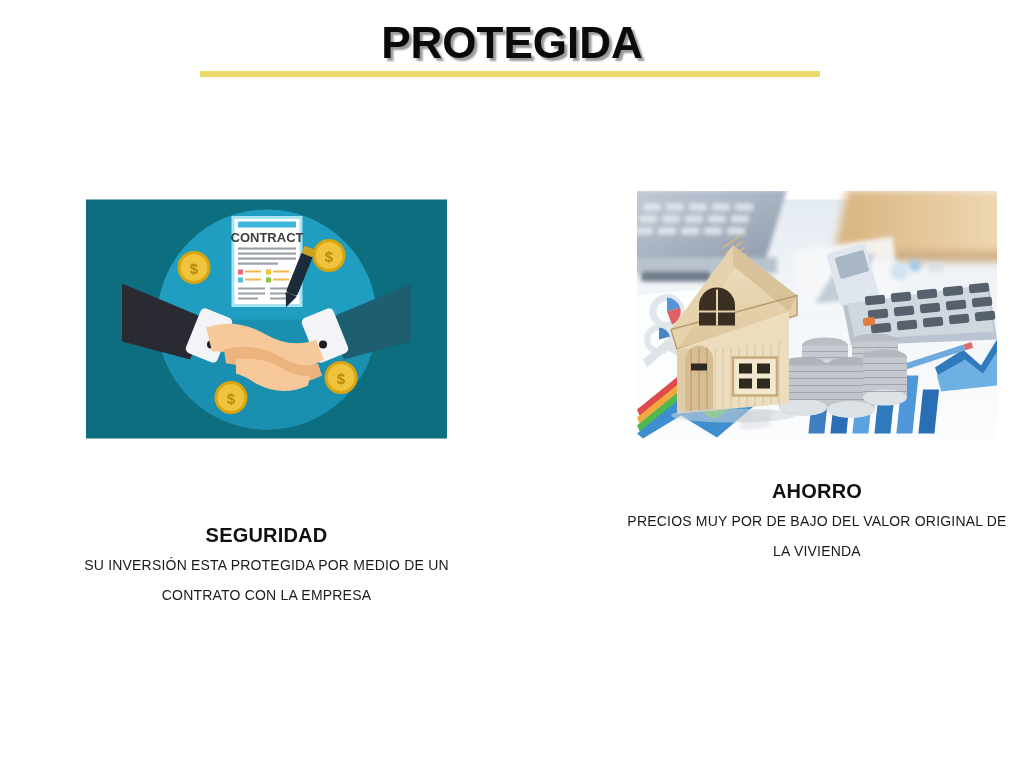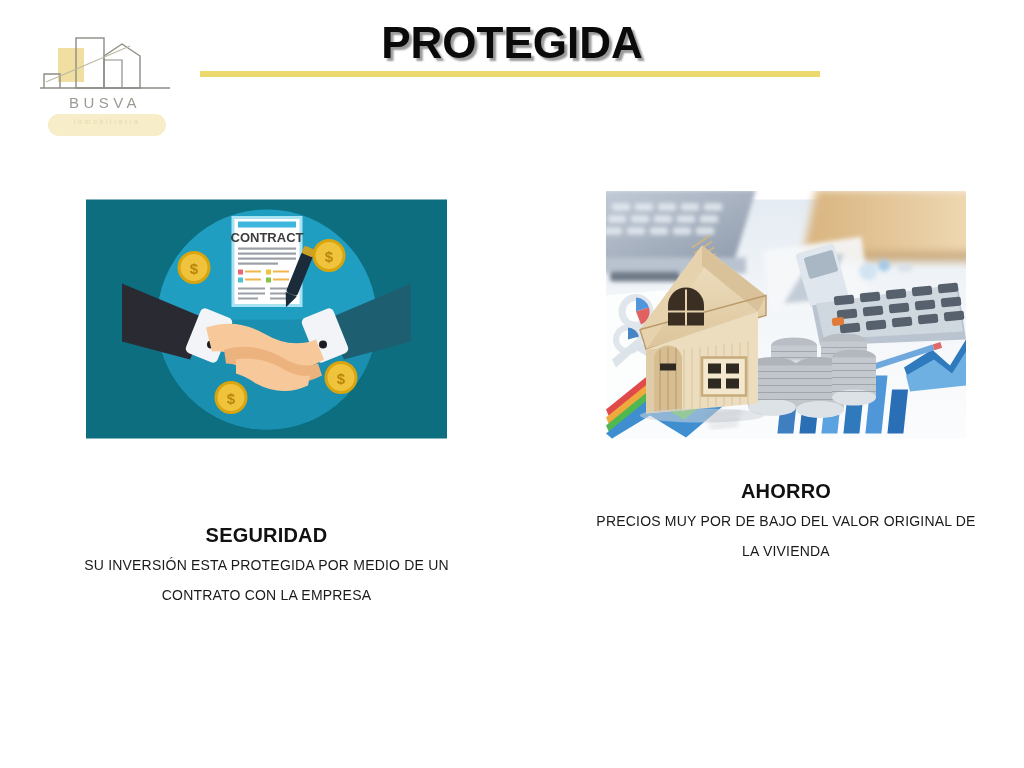--- a/index.html
+++ b/index.html
@@ -84,21 +84,21 @@
     height: 6px;
     background: #ebd96b;
   }
 
   
   .col {
     position: absolute;
     top: 191px;
   }
   .col-left  { left: 86px;  width: 361px; }
-  .col-right { left: 606px; width: 360px; }
+  .col-right { left: 637px; width: 360px; }
 
   .media {
     position: relative;
     width: 100%;
     height: 256px;
     overflow: hidden;
   }
 
   .caption {
     position: absolute;
@@ -124,37 +124,20 @@
   .col-right .caption { left: -16px; width: 392px; }
 
   
   .media svg { display: block; width: 100%; height: 100%; }
 </style>
 </head>
 <body>
 
 <div class="slide">
 
-  <div class="logo">
-    <div class="logo-mark">
-      <svg viewBox="0 0 150 70" xmlns="http://www.w3.org/2000/svg">
-        <rect x="28" y="22" width="26" height="34" fill="#f0dfa0"></rect>
-        <rect x="46" y="12" width="28" height="50" fill="none" stroke="#8d8d86" stroke-width="1.4"></rect>
-        <path d="M74 30 L92 18 L110 30 L110 62 L74 62 Z" fill="none" stroke="#8d8d86" stroke-width="1.4"></path>
-        <path d="M74 34 L92 34 L92 62" fill="none" stroke="#8d8d86" stroke-width="1.2"></path>
-        <path d="M14 62 L14 48 L30 48 L30 62" fill="none" stroke="#8d8d86" stroke-width="1.4"></path>
-        <line x1="10" y1="62" x2="140" y2="62" stroke="#8d8d86" stroke-width="1.4"></line>
-        <line x1="16" y1="56" x2="100" y2="20" stroke="#bdb9a4" stroke-width="1.2"></line>
-      </svg>
-    </div>
-    <div class="logo-name">BUSVA</div>
-    <div class="logo-sub-wrap">
-      <div class="logo-sub">Inmobiliaria</div>
-    </div>
-  </div>
 
   <div class="title">PROTEGIDA</div>
   <div class="title-rule"></div>
 
   <div class="col col-left">
     <div class="media">
       <svg viewBox="0 0 361 239" xmlns="http://www.w3.org/2000/svg">
         <rect x="0" y="0" width="361" height="239" fill="#0d6e80"></rect>
 
         <circle cx="181" cy="120" r="110" fill="#1f9ec1"></circle>

